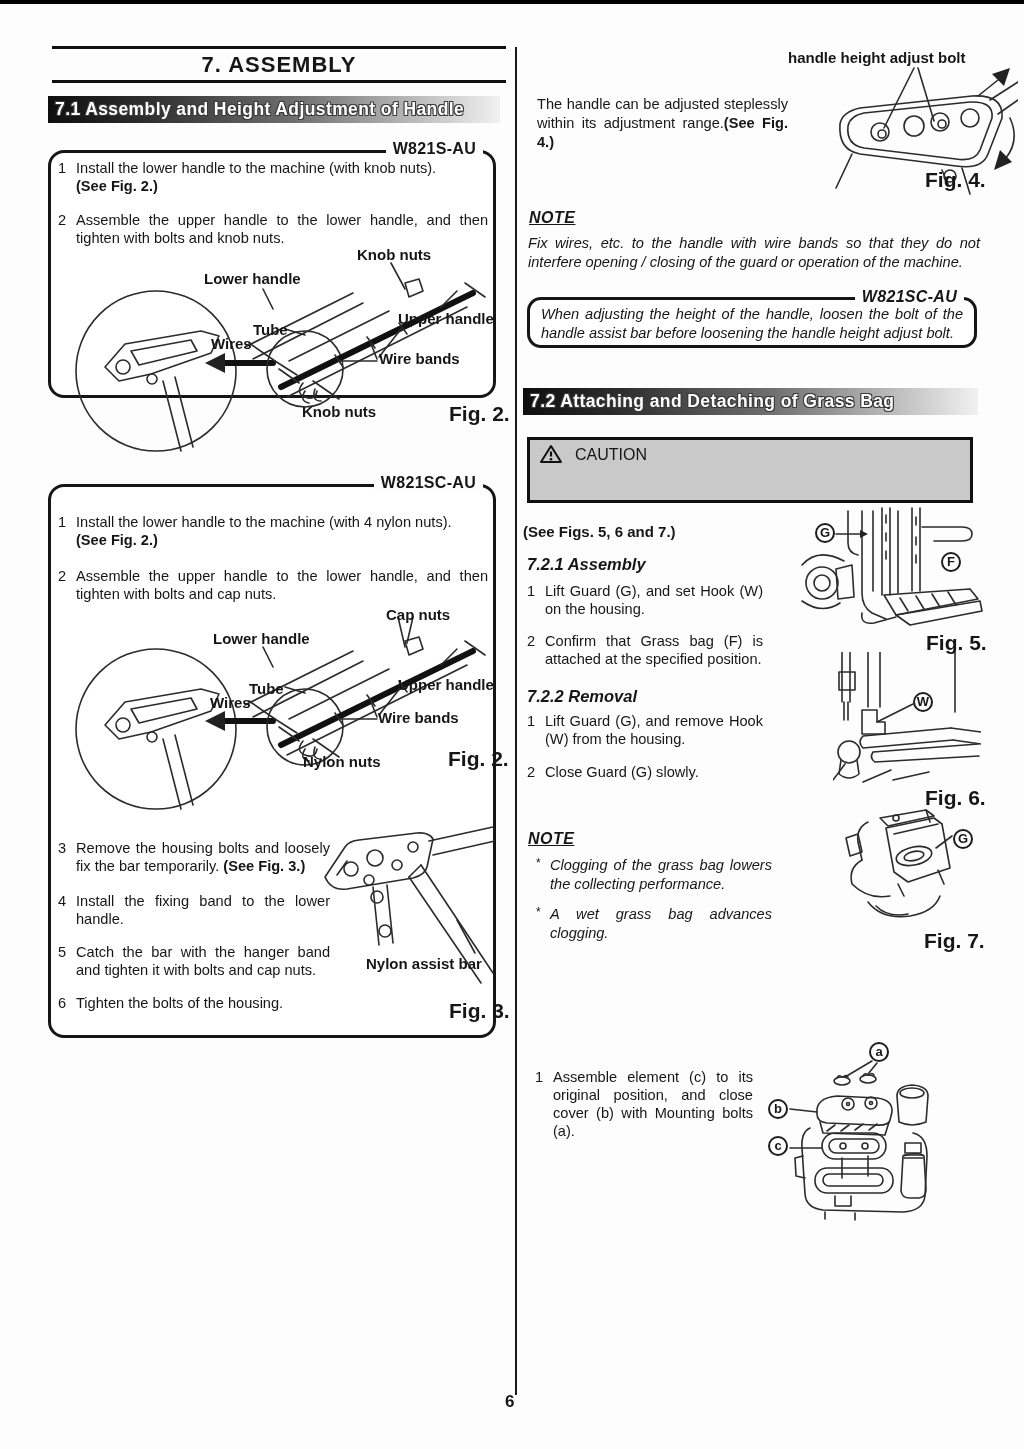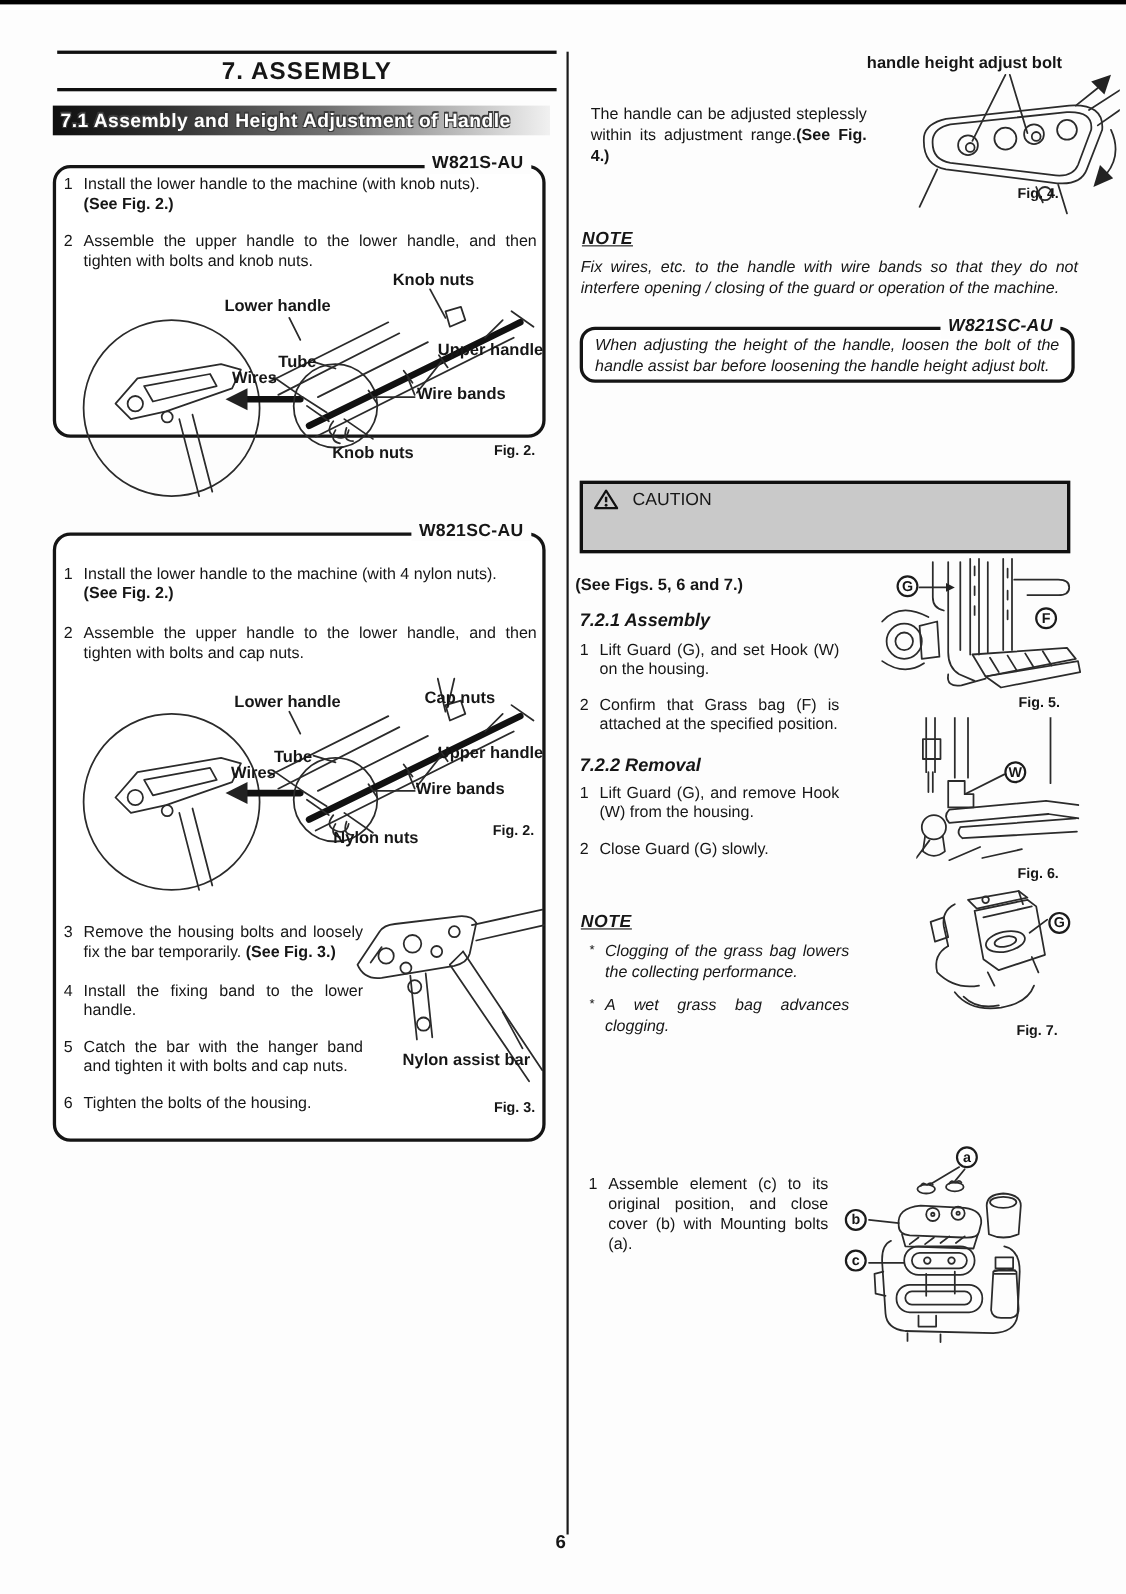--- a/index.html
+++ b/index.html
@@ -21,21 +21,21 @@
   .rbox{position:absolute;border:3px solid #151515;border-radius:16px;background:#fff}
   .model-label{position:absolute;top:-13px;right:10px;background:#fdfdfd;padding:0 7px;
                font-weight:700;font-size:16px;letter-spacing:.3px}
 
   .step{position:absolute;display:flex;font-size:14.6px;line-height:1.24}
   .step .num{flex:none;width:18px}
   .step .txt{flex:1;text-align:justify}
   .step .txt b{font-weight:700}
 
   .figlabel{position:absolute;font-weight:700;font-size:15px;white-space:nowrap}
-  .figcap{position:absolute;font-weight:700;font-size:13px;white-space:nowrap}
+  .figcap{position:absolute;font-weight:700;font-size:21px;white-space:nowrap}
   .circ{position:absolute;width:20px;height:20px;border:2px solid #1c1c1c;border-radius:50%;
         background:#fff;font-weight:700;font-size:13px;line-height:16px;text-align:center}
 
   .note-title{position:absolute;font-weight:700;font-style:italic;font-size:16px;
               text-decoration:underline;letter-spacing:.5px}
   .note-body{position:absolute;font-style:italic;font-size:14.6px;line-height:1.3;text-align:justify}
   .bullet{position:absolute;display:flex;font-style:italic;font-size:14.6px;line-height:1.3}
   .bullet .mark{flex:none;width:14px;font-size:12px;font-style:normal}
   .bullet .txt{flex:1;text-align:justify}
 
@@ -158,21 +158,21 @@
       <path d="M196,102 L222,120"></path>
         <path d="M222,120 L244,134 M226,128 L246,142"></path>
       <path d="M388,66 L404,50"></path>
       <path d="M324,120 L286,120 M324,118 L318,103 M326,116 L348,88"></path>
       <path d="M282,114 L290,126 M314,96 L322,107 M346,82 L354,93"></path>
       <path d="M286,158 L260,140"></path>
       <path d="M250,142 q-8,10 2,14 q10,4 12,-6"></path>
       <path d="M252,150 q-6,10 4,12 M262,148 q-4,12 6,12"></path>
     </svg>
 
-    <div class="figlabel" style="left:335px;top:119px;margin-top:20px;">Cap nuts</div>
+    <div class="figlabel" style="left:335px;top:119px;">Cap nuts</div>
     <div class="figlabel" style="left:162px;top:143px;">Lower handle</div>
     <div class="figlabel" style="left:198px;top:193px;">Tube</div>
     <div class="figlabel" style="left:159px;top:207px;">Wires</div>
     <div class="figlabel" style="left:347px;top:189px;">Upper handle</div>
     <div class="figlabel" style="left:327px;top:222px;">Wire bands</div>
     <div class="figlabel" style="left:252px;top:266px;">Nylon nuts</div>
     <div class="figcap" style="left:397px;top:260px;">Fig. 2.</div>
 
     <div class="step" style="left:7px;top:352px;width:272px;">
       <span class="num">3</span>
@@ -241,20 +241,21 @@
   </div>
 
   <div class="note-title" style="left:529px;top:209px;">NOTE</div>
   <div class="note-body" style="left:528px;top:234px;width:452px;">Fix wires, etc. to the handle with wire bands so that they do not interfere opening / closing of the guard or operation of the machine.</div>
 
   <div class="scbox" style="left:527px;top:297px;width:450px;height:51px;">
     <div class="model-label">W821SC-AU</div>
     <span>When adjusting the height of the handle, loosen the bolt of the handle assist bar before loosening the handle height adjust bolt.</span>
   </div>
 
+  <div class="ghead" style="left:523px;top:388px;width:455px;">7.2 Attaching and Detaching of Grass Bag</div>
 
   <div class="caution" style="left:527px;top:437px;width:446px;height:66px;">
     <div class="head">
       <svg width="24" height="20" viewBox="0 0 24 20">
         <path d="M12,2 L22,18 L2,18 Z" fill="none" stroke="#111" stroke-width="2" stroke-linejoin="round"></path>
         <line x1="12" y1="7.5" x2="12" y2="12.5" stroke="#111" stroke-width="2.2"></line>
         <circle cx="12" cy="15.3" r="1.3" fill="#111"></circle>
       </svg>
       <span>CAUTION</span>
     </div>

